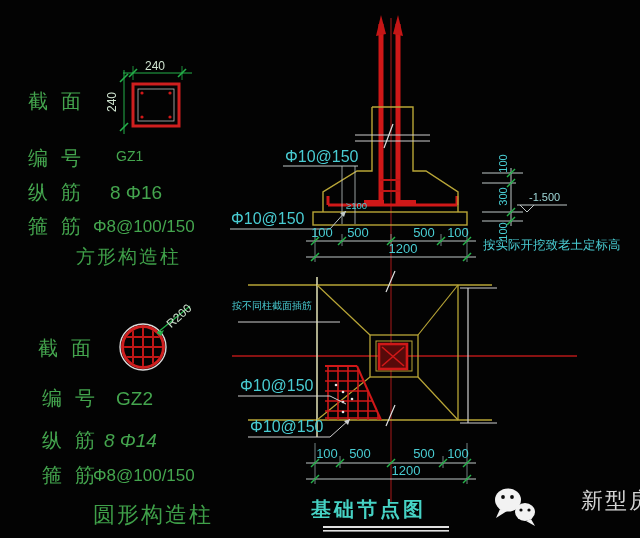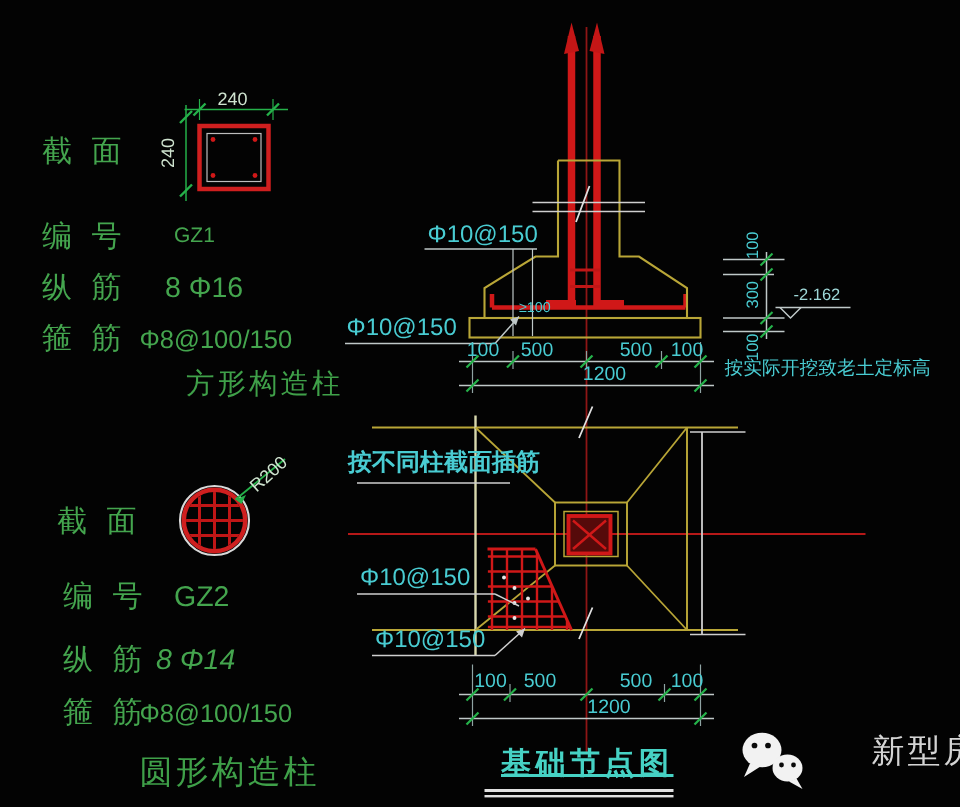--- a/index.html
+++ b/index.html
@@ -218,21 +218,21 @@
 
   <div class="t green-wide" style="left:28px;top:91px;font-size:20px;">截面</div>
   <div class="t pale ctr" style="left:140px;top:60px;width:30px;font-size:12px;">240</div>
   <div class="t pale ctr rot90" style="left:92px;top:96px;width:40px;font-size:12px;">240</div>
   <div class="t green-wide" style="left:28px;top:148px;font-size:20px;">编号</div>
   <div class="t green" style="left:116px;top:149px;font-size:14px;">GZ1</div>
   <div class="t green-wide" style="left:28px;top:182px;font-size:20px;">纵筋</div>
   <div class="t green" style="left:110px;top:183px;font-size:19px;">8 Φ16</div>
   <div class="t green-wide" style="left:28px;top:216px;font-size:20px;">箍筋</div>
   <div class="t green" style="left:93px;top:218px;font-size:17px;">Φ8@100/150</div>
-  <div class="t caption" style="left:76px;top:247px;font-size:19px;margin-left:48px;">方形构造柱</div>
+  <div class="t caption" style="left:76px;top:247px;font-size:19px;">方形构造柱</div>
 
   <div class="t green-wide" style="left:38px;top:338px;font-size:20px;">截面</div>
   <div class="t pale ctr" style="left:155px;top:310px;width:48px;font-size:12px;transform:rotate(-42deg);">R200</div>
   <div class="t green-wide" style="left:42px;top:388px;font-size:20px;">编号</div>
   <div class="t green" style="left:116px;top:389px;font-size:19px;text-align:center;">GZ2</div>
   <div class="t green-wide" style="left:42px;top:430px;font-size:20px;">纵筋</div>
   <div class="t green" style="left:104px;top:431px;font-size:19px;font-style:italic;">8 Φ14</div>
   <div class="t green-wide" style="left:42px;top:465px;font-size:20px;">箍筋</div>
   <div class="t green" style="left:93px;top:467px;font-size:17px;">Φ8@100/150</div>
   <div class="t caption" style="left:67px;top:504px;font-size:22px;margin-left:26px;">圆形构造柱</div>
@@ -241,28 +241,28 @@
   <div class="t cyan" style="left:231px;top:211px;font-size:16px;">Φ10@150</div>
   <div class="t cyan" style="left:346px;top:201px;font-size:9.5px;">≥100</div>
   <div class="t cyan ctr" style="left:302px;top:226px;width:40px;font-size:13px;">100</div>
   <div class="t cyan ctr" style="left:338px;top:226px;width:40px;font-size:13px;">500</div>
   <div class="t cyan ctr" style="left:404px;top:226px;width:40px;font-size:13px;">500</div>
   <div class="t cyan ctr" style="left:438px;top:226px;width:40px;font-size:13px;">100</div>
   <div class="t cyan ctr" style="left:383px;top:242px;width:40px;font-size:13px;">1200</div>
   <div class="t cyan ctr rot90" style="left:483px;top:158px;width:40px;font-size:11px;">100</div>
   <div class="t cyan ctr rot90" style="left:483px;top:191px;width:40px;font-size:11px;">300</div>
   <div class="t cyan ctr rot90" style="left:483px;top:226px;width:40px;font-size:11px;">100</div>
-  <div class="t" style="left:529px;top:192px;font-size:11px;color:#9fd8d8;">-2.162</div>
+  <div class="t" style="left:529px;top:192px;font-size:11px;color:#9fd8d8;">-1.500</div>
   <div class="t cyan" style="left:483px;top:239px;font-size:12.5px;">按实际开挖致老土定标高</div>
 
-  <div class="t cyan" style="left:232px;top:301px;font-size:16px;font-weight:bold;">按不同柱截面插筋</div>
+  <div class="t cyan" style="left:232px;top:301px;font-size:10px;font-weight:normal;">按不同柱截面插筋</div>
   <div class="t cyan" style="left:240px;top:378px;font-size:16px;">Φ10@150</div>
   <div class="t cyan" style="left:250px;top:419px;font-size:16px;">Φ10@150</div>
   <div class="t cyan ctr" style="left:307px;top:447px;width:40px;font-size:13px;">100</div>
   <div class="t cyan ctr" style="left:340px;top:447px;width:40px;font-size:13px;">500</div>
   <div class="t cyan ctr" style="left:404px;top:447px;width:40px;font-size:13px;">500</div>
   <div class="t cyan ctr" style="left:438px;top:447px;width:40px;font-size:13px;">100</div>
   <div class="t cyan ctr" style="left:386px;top:464px;width:40px;font-size:13px;">1200</div>
 
-  <div class="t title-cn" style="left:334px;top:499px;font-size:20px;text-decoration:underline;">基础节点图</div>
+  <div class="t title-cn" style="left:311px;top:499px;font-size:20px;">基础节点图</div>
   <div class="t wm-text" style="left:537px;top:490px;font-size:22px;">新型房屋</div>
 
 </div>
 
 </body></html>

